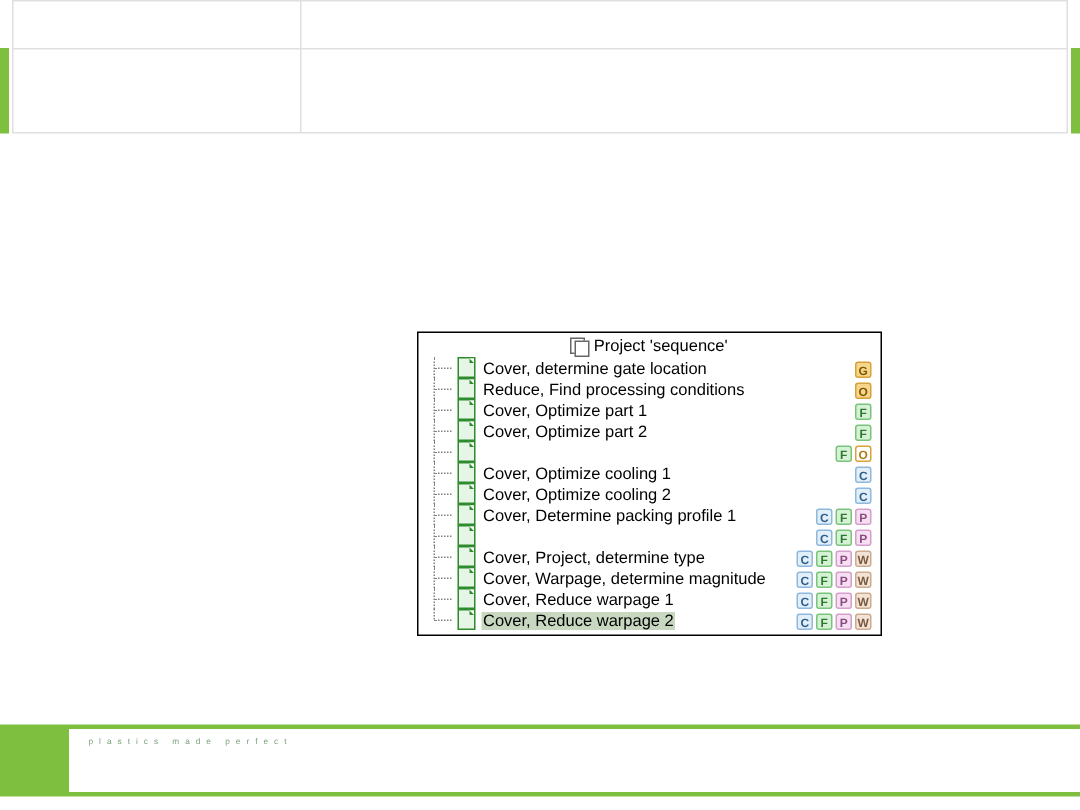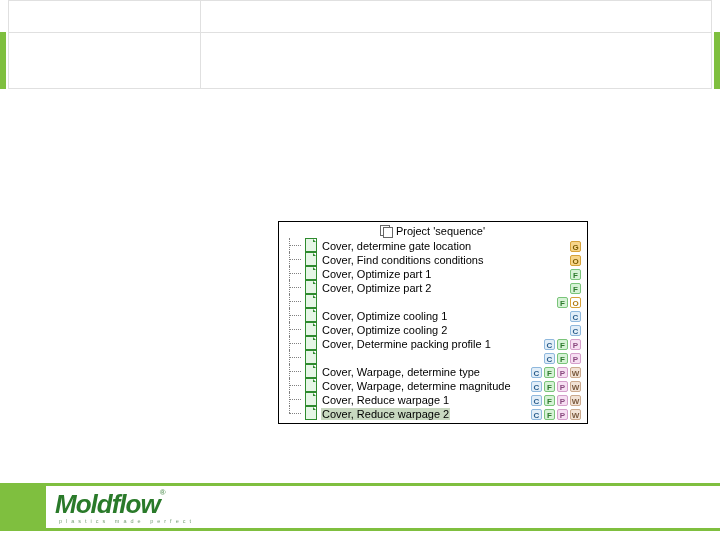--- a/index.html
+++ b/index.html
@@ -257,21 +257,21 @@
         <span class="doc-icon"></span>
         <span class="label">Cover, determine gate location</span>
         <span class="spacer"></span>
         <span class="badges">
           <span class="badge G">G</span>
         </span>
       </div>
       <div class="tree-row">
         <span class="tree-guide"></span>
         <span class="doc-icon"></span>
-        <span class="label">Cover, Find conditions conditions</span>
+        <span class="label">Reduce, Find processing conditions</span>
         <span class="spacer"></span>
         <span class="badges">
           <span class="badge O">O</span>
         </span>
       </div>
       <div class="tree-row">
         <span class="tree-guide"></span>
         <span class="doc-icon"></span>
         <span class="label">Cover, Optimize part 1</span>
         <span class="spacer"></span>
@@ -332,21 +332,21 @@
         <span class="spacer"></span>
         <span class="badges">
           <span class="badge C">C</span>
           <span class="badge F">F</span>
           <span class="badge P">P</span>
         </span>
       </div>
       <div class="tree-row">
         <span class="tree-guide"></span>
         <span class="doc-icon"></span>
-        <span class="label">Cover, Warpage, determine type</span>
+        <span class="label">Cover, Project, determine type</span>
         <span class="spacer"></span>
         <span class="badges">
           <span class="badge C">C</span>
           <span class="badge F">F</span>
           <span class="badge P">P</span>
           <span class="badge W">W</span>
         </span>
       </div>
       <div class="tree-row">
         <span class="tree-guide"></span>
@@ -381,17 +381,14 @@
           <span class="badge C">C</span>
           <span class="badge F">F</span>
           <span class="badge P">P</span>
           <span class="badge W">W</span>
         </span>
       </div>
     </div>
 </div>
 
 <div class="logo-area">
-  <div class="logo-main">
-    <span>Moldflow</span><span class="reg">®</span>
-  </div>
   <div class="logo-tag">plastics made perfect</div>
 </div>
 
 </body></html>

